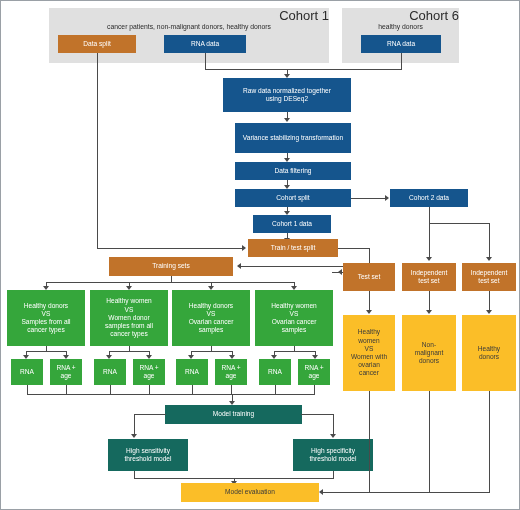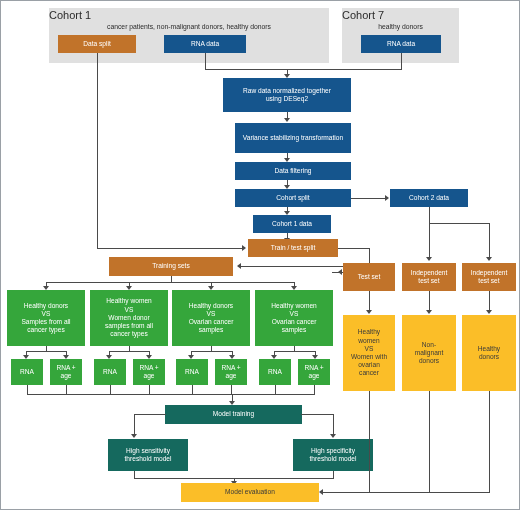--- a/index.html
+++ b/index.html
@@ -13,23 +13,23 @@
     border:1px solid #9aa0a6;
   }
   .panel{
     position:absolute;
     background:#e0e0e0;
     box-sizing:border-box;
   }
   .panel-title{
     position:absolute;
     width:100%;
-    text-align:left;
+    text-align:right;
     color:#2b2b2b;
-    font-size:11px;
+    font-size:13px;
     line-height:9.5px;
   }
   .panel-sub{
     position:absolute;
     width:100%;
     text-align:center;
     color:#2b2b2b;
     font-size:6.8px;
     line-height:9px;
   }
@@ -78,21 +78,21 @@
   <div class="panel" style="left:48px;top:7px;width:280px;height:55px;">
     <div class="panel-title" style="top:3px;">Cohort 1</div>
     <div class="panel-sub" style="top:14px;">cancer patients, non-malignant donors, healthy donors</div>
   </div>
 
   <div class="box orange" style="left:57px;top:34px;width:78px;height:18px;">Data split</div>
 
   <div class="box blue" style="left:163px;top:34px;width:82px;height:18px;">RNA data</div>
 
   <div class="panel" style="left:341px;top:7px;width:117px;height:55px;">
-    <div class="panel-title" style="top:3px;">Cohort 7</div>
+    <div class="panel-title" style="top:3px;">Cohort 6</div>
     <div class="panel-sub" style="top:14px;">healthy donors</div>
   </div>
 
   <div class="box blue" style="left:360px;top:34px;width:80px;height:18px;">RNA data</div>
 
   <div class="ln v" style="left:204px;top:52px;height:16px;"></div>
   <div class="ln v" style="left:400px;top:52px;height:16px;"></div>
   <div class="ln h" style="left:204px;top:68px;width:197px;"></div>
   <div class="ln v" style="left:286px;top:68px;height:6px;"></div>
   <div class="arrow" style="left:283px;top:73px;"></div>

